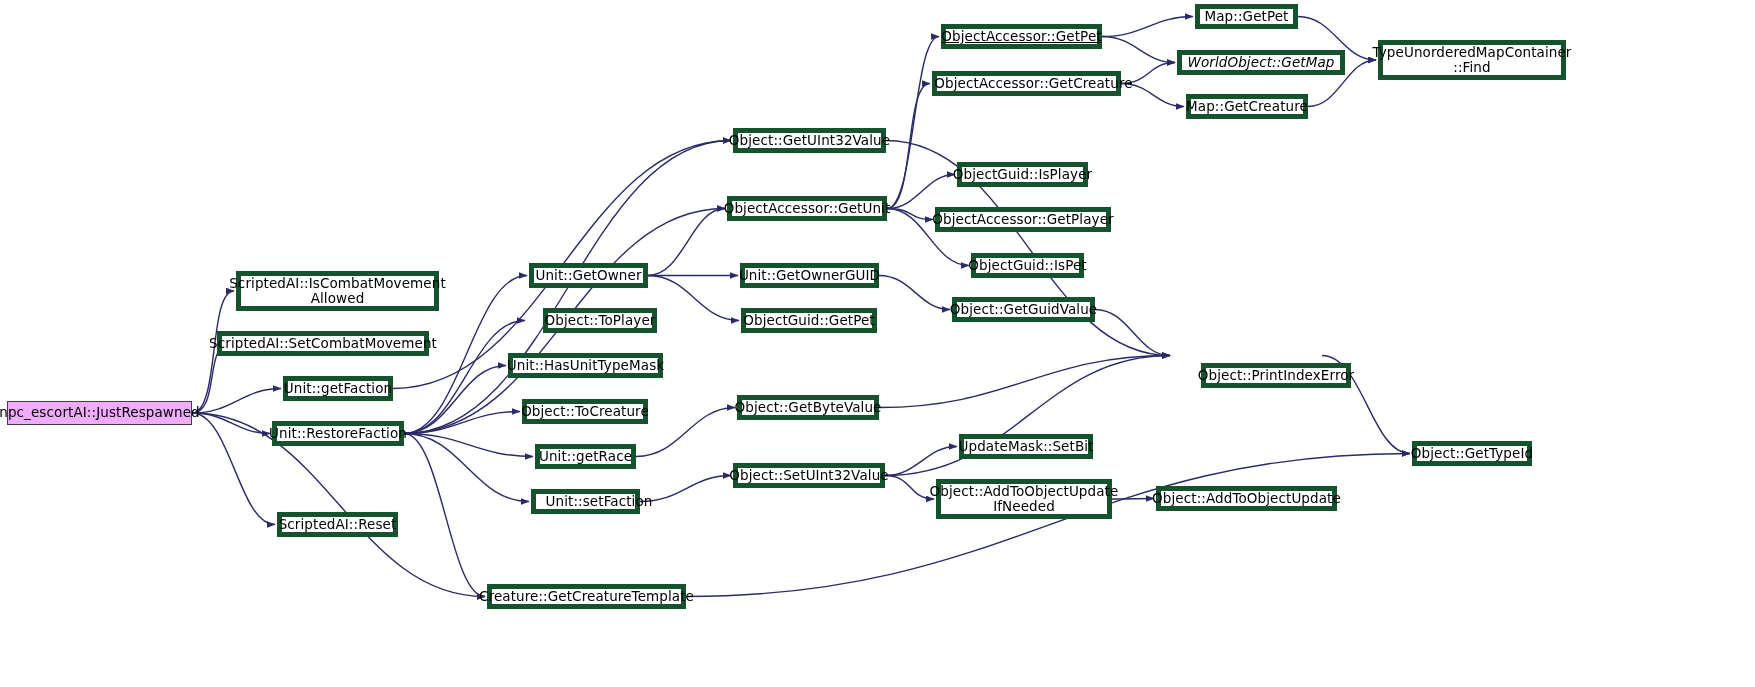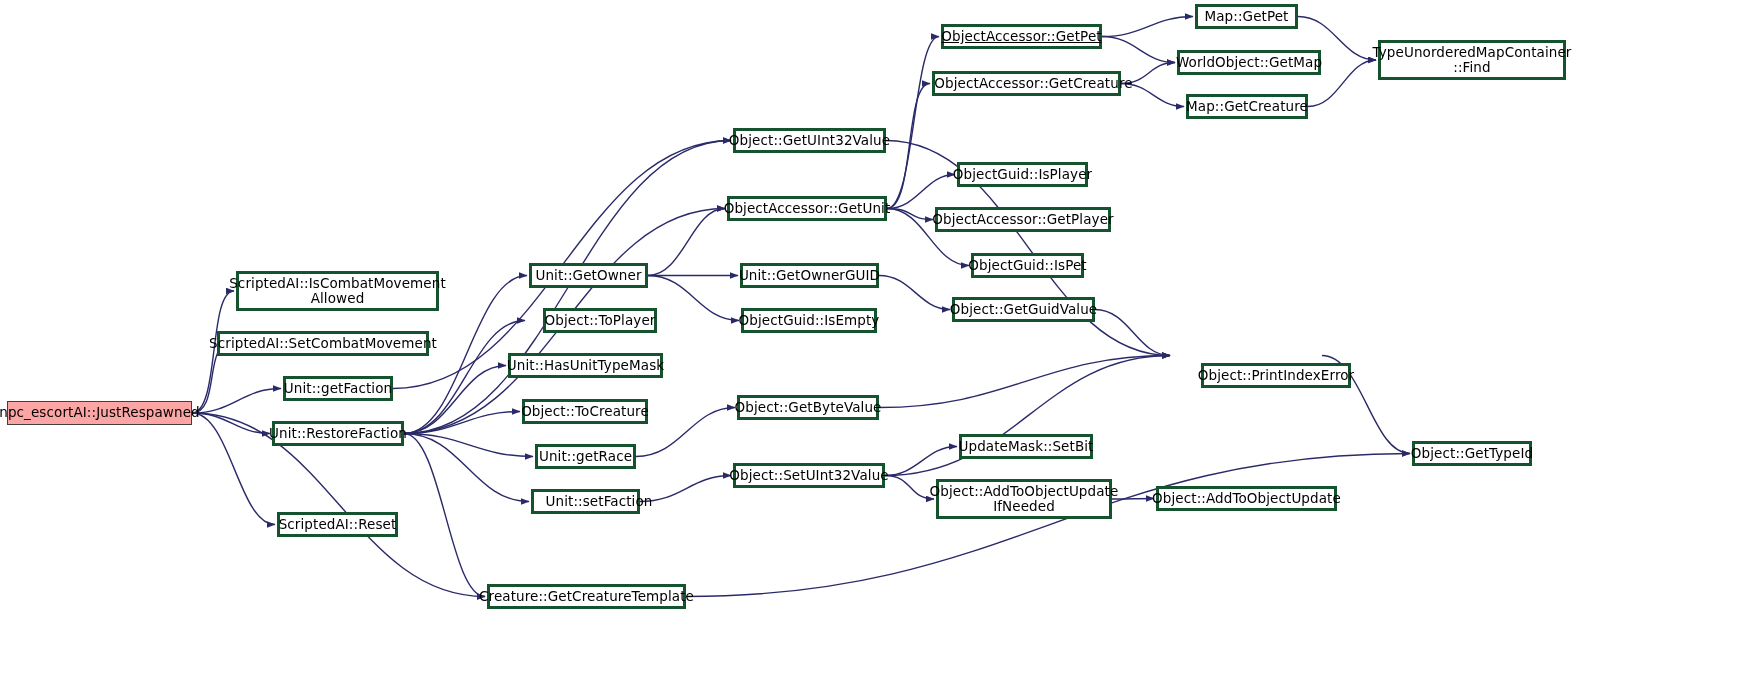--- a/index.html
+++ b/index.html
@@ -15,21 +15,21 @@
   #edges{
     position:absolute;
     left:0; top:0;
     width:1755px;
     height:687px;
     pointer-events:none;
   }
   .node{
     position:absolute;
     box-sizing:border-box;
-    border:3px solid #14532d;
+    border:5px solid #14532d;
     background:#ffffff;
     color:#000000;
     display:flex;
     align-items:center;
     justify-content:center;
     text-align:center;
     font-size:13.5px;
     line-height:1.12;
     letter-spacing:0.1px;
     white-space:pre-line;
@@ -90,51 +90,51 @@
         <path d="M1102,36.5 C1135.75,36.5 1143.25,62.5 1175,62.5" fill="none" stroke="#2a2a6a" stroke-width="1.4" marker-end="url(#arrow)"></path>
         <path d="M1121,83.5 C1149,83.5 1149,62.5 1175,62.5" fill="none" stroke="#2a2a6a" stroke-width="1.4" marker-end="url(#arrow)"></path>
         <path d="M1121,83.5 C1150.25,83.5 1156.75,106.5 1184,106.5" fill="none" stroke="#2a2a6a" stroke-width="1.4" marker-end="url(#arrow)"></path>
         <path d="M1298,16.5 C1334,16.5 1342,60 1376,60" fill="none" stroke="#2a2a6a" stroke-width="1.4" marker-end="url(#arrow)"></path>
         <path d="M1308,106.5 C1339.5,106.5 1346.5,60 1376,60" fill="none" stroke="#2a2a6a" stroke-width="1.4" marker-end="url(#arrow)"></path>
         <path d="M1322,355.5 C1362.5,355.5 1371.5,453.5 1410,453.5" fill="none" stroke="#2a2a6a" stroke-width="1.4" marker-end="url(#arrow)"></path>
         <path d="M686,596.5 C1012.7,596.5 1085.3,453.5 1410,453.5" fill="none" stroke="#2a2a6a" stroke-width="1.4" marker-end="url(#arrow)"></path>
       </g>
   </svg>
   <div id="nodes">
-      <div class="node root" style="left: 7px; top: 401px; width: 185px; height: 24px; background: #fca5a5;">npc_escortAI::JustRespawned</div>
+      <div class="node root" style="left: 7px; top: 401px; width: 185px; height: 24px; background: #f0abfc;">npc_escortAI::JustRespawned</div>
       <div class="node" style="left: 236px; top: 271px; width: 203px; height: 40px;">ScriptedAI::IsCombatMovement
 Allowed</div>
       <div class="node" style="left: 217px; top: 331px; width: 212px; height: 25px;">ScriptedAI::SetCombatMovement</div>
       <div class="node" style="left: 283px; top: 376px; width: 110px; height: 25px;">Unit::getFaction</div>
       <div class="node" style="left: 272px; top: 421px; width: 132px; height: 25px;">Unit::RestoreFaction</div>
       <div class="node" style="left: 277px; top: 512px; width: 121px; height: 25px;">ScriptedAI::Reset</div>
       <div class="node" style="left: 487px; top: 584px; width: 199px; height: 25px;">Creature::GetCreatureTemplate</div>
       <div class="node" style="left: 529px; top: 263px; width: 119px; height: 25px;">Unit::GetOwner</div>
       <div class="node" style="left: 543px; top: 308px; width: 114px; height: 25px;">Object::ToPlayer</div>
       <div class="node" style="left: 508px; top: 353px; width: 155px; height: 25px;">Unit::HasUnitTypeMask</div>
       <div class="node" style="left: 522px; top: 399px; width: 126px; height: 25px;">Object::ToCreature</div>
       <div class="node" style="left: 535px; top: 444px; width: 101px; height: 25px;">Unit::getRace</div>
       <div class="node" style="left: 531px; top: 489px; width: 109px; height: 25px; padding-left: 30px;">Unit::setFaction</div>
       <div class="node" style="left: 733px; top: 128px; width: 153px; height: 25px;">Object::GetUInt32Value</div>
       <div class="node" style="left: 727px; top: 196px; width: 160px; height: 25px;">ObjectAccessor::GetUnit</div>
       <div class="node" style="left: 740px; top: 263px; width: 139px; height: 25px;">Unit::GetOwnerGUID</div>
-      <div class="node" style="left: 741px; top: 308px; width: 136px; height: 25px;">ObjectGuid::IsEmpty</div>
+      <div class="node" style="left: 741px; top: 308px; width: 136px; height: 25px;">ObjectGuid::GetPet</div>
       <div class="node" style="left: 737px; top: 395px; width: 142px; height: 25px;">Object::GetByteValue</div>
       <div class="node" style="left: 733px; top: 463px; width: 152px; height: 25px;">Object::SetUInt32Value</div>
       <div class="node" style="left: 941px; top: 24px; width: 161px; height: 25px; text-decoration: underline;">ObjectAccessor::GetPet</div>
       <div class="node" style="left: 932px; top: 71px; width: 189px; height: 25px; padding-left: 17px;">ObjectAccessor::GetCreature</div>
       <div class="node" style="left: 957px; top: 162px; width: 131px; height: 25px;">ObjectGuid::IsPlayer</div>
       <div class="node" style="left: 935px; top: 207px; width: 176px; height: 25px;">ObjectAccessor::GetPlayer</div>
       <div class="node" style="left: 971px; top: 253px; width: 113px; height: 25px;">ObjectGuid::IsPet</div>
       <div class="node" style="left: 952px; top: 297px; width: 143px; height: 25px;">Object::GetGuidValue</div>
       <div class="node" style="left: 959px; top: 434px; width: 134px; height: 25px;">UpdateMask::SetBit</div>
       <div class="node" style="left: 936px; top: 479px; width: 176px; height: 40px;">Object::AddToObjectUpdate
 IfNeeded</div>
       <div class="node" style="left: 1156px; top: 486px; width: 181px; height: 25px;">Object::AddToObjectUpdate</div>
       <div class="node" style="left: 1195px; top: 4px; width: 103px; height: 25px;">Map::GetPet</div>
-      <div class="node" style="left: 1177px; top: 50px; width: 144px; height: 25px;">WorldObject::GetMap</div>
+      <div class="node" style="left: 1177px; top: 50px; width: 168px; height: 25px; font-style: italic;">WorldObject::GetMap</div>
       <div class="node" style="left: 1186px; top: 94px; width: 122px; height: 25px;">Map::GetCreature</div>
       <div class="node" style="left: 1201px; top: 343px; width: 150px; height: 25px; margin-top: 20px;">Object::PrintIndexError</div>
       <div class="node" style="left: 1378px; top: 40px; width: 188px; height: 40px;">TypeUnorderedMapContainer
 ::Find</div>
       <div class="node" style="left: 1412px; top: 441px; width: 120px; height: 25px;">Object::GetTypeId</div>
     </div>
 </div>
 
 </body></html>

